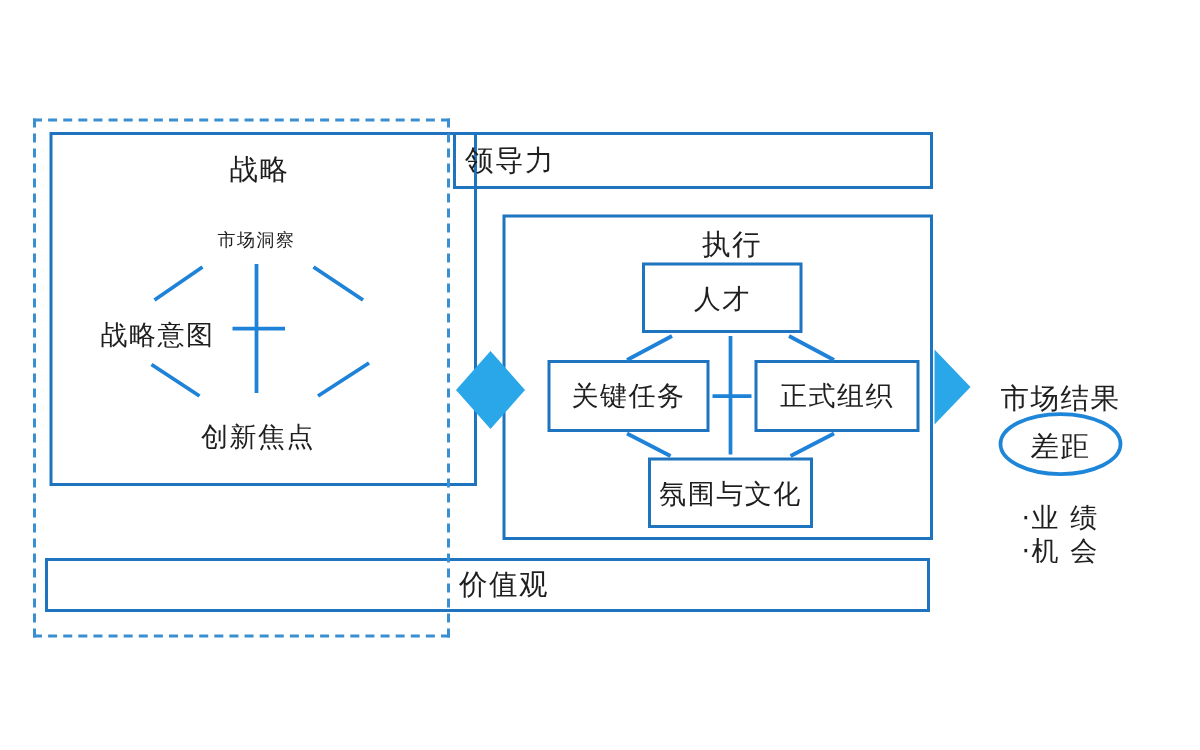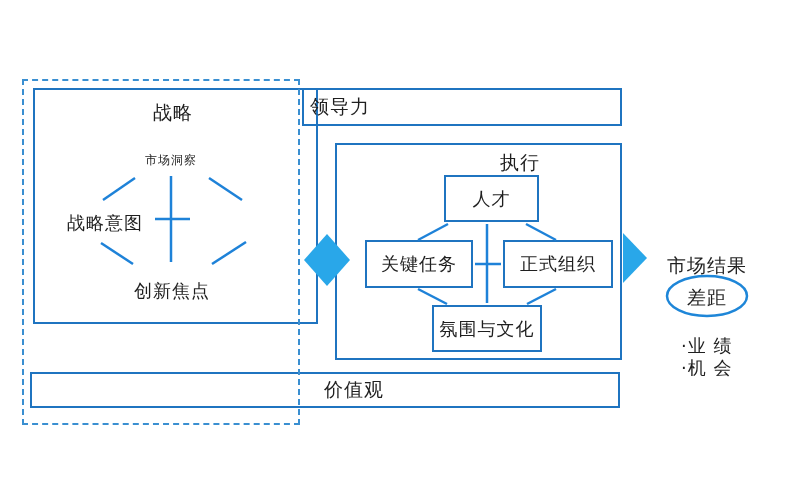--- a/index.html
+++ b/index.html
@@ -42,36 +42,36 @@
 
   <div class="dashed-box"></div>
 
   <div class="label centered" style="left:103px;top:100px;width:140px;">战略</div>
   <div class="label centered" style="left:101px;top:152px;width:140px;font-size:12px;">市场洞察</div>
   <div class="label centered" style="left:35px;top:211px;width:140px;font-size:18px;">战略意图</div>
   <div class="label centered" style="left:102px;top:279px;width:140px;font-size:18px;">创新焦点</div>
 
   <div class="label bar-label" style="left:310px;top:88px;height:38px;">领导力</div>
 
-  <div class="label centered" style="left:335px;top:150px;width:306px;padding-left:32px;">执行</div>
+  <div class="label centered" style="left:335px;top:150px;width:306px;">执行</div>
 
-  <div class="inner-box" style="left:444px;top:175px;width:95px;height:47px;">
+  <div class="inner-box" style="left:428px;top:175px;width:107px;height:47px;">
     <span>人才</span>
   </div>
   <div class="inner-box" style="left:365px;top:240px;width:108px;height:48px;">
     <span>关键任务</span>
   </div>
   <div class="inner-box" style="left:503px;top:240px;width:110px;height:48px;">
     <span>正式组织</span>
   </div>
   <div class="inner-box" style="left:432px;top:305px;width:110px;height:47px;">
     <span>氛围与文化</span>
   </div>
 
-  <div class="label bar-label" style="left:324px;top:372px;height:36px;">价值观</div>
+  <div class="label bar-label" style="left:306px;top:372px;height:36px;">价值观</div>
 
   <div class="label centered" style="left:647px;top:253px;width:120px;">市场结果</div>
   <div class="label centered" style="left:667px;top:285px;width:80px;">差距</div>
   <div class="bullets">
     <div>·业 绩</div>
     <div>·机 会</div>
   </div>
 
   <svg id="connector-svg" width="800" height="500" viewBox="0 0 800 500">
 

